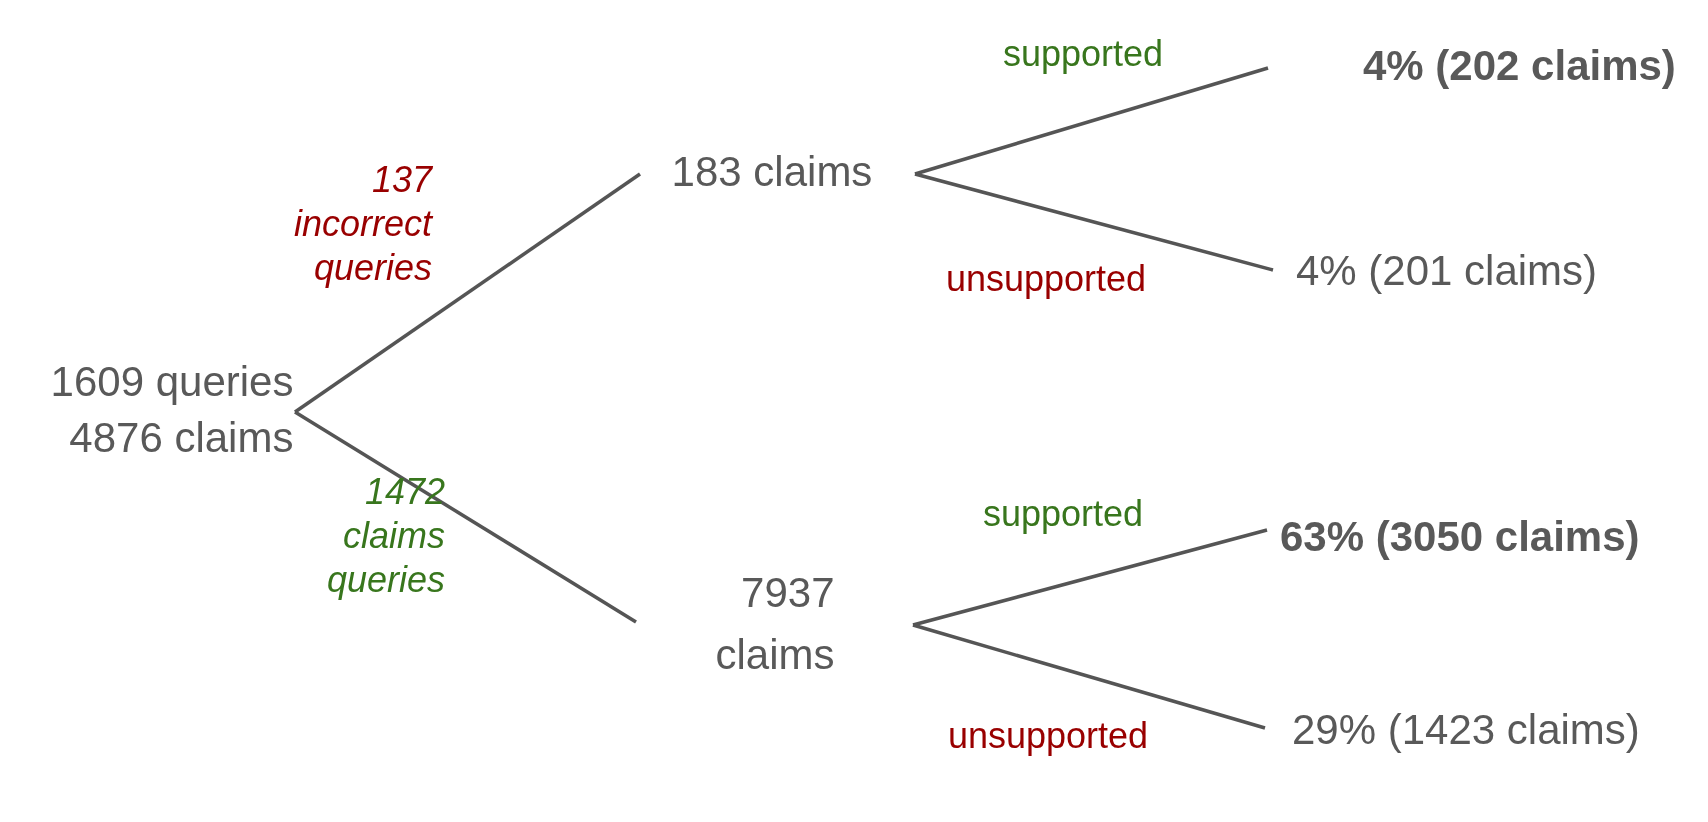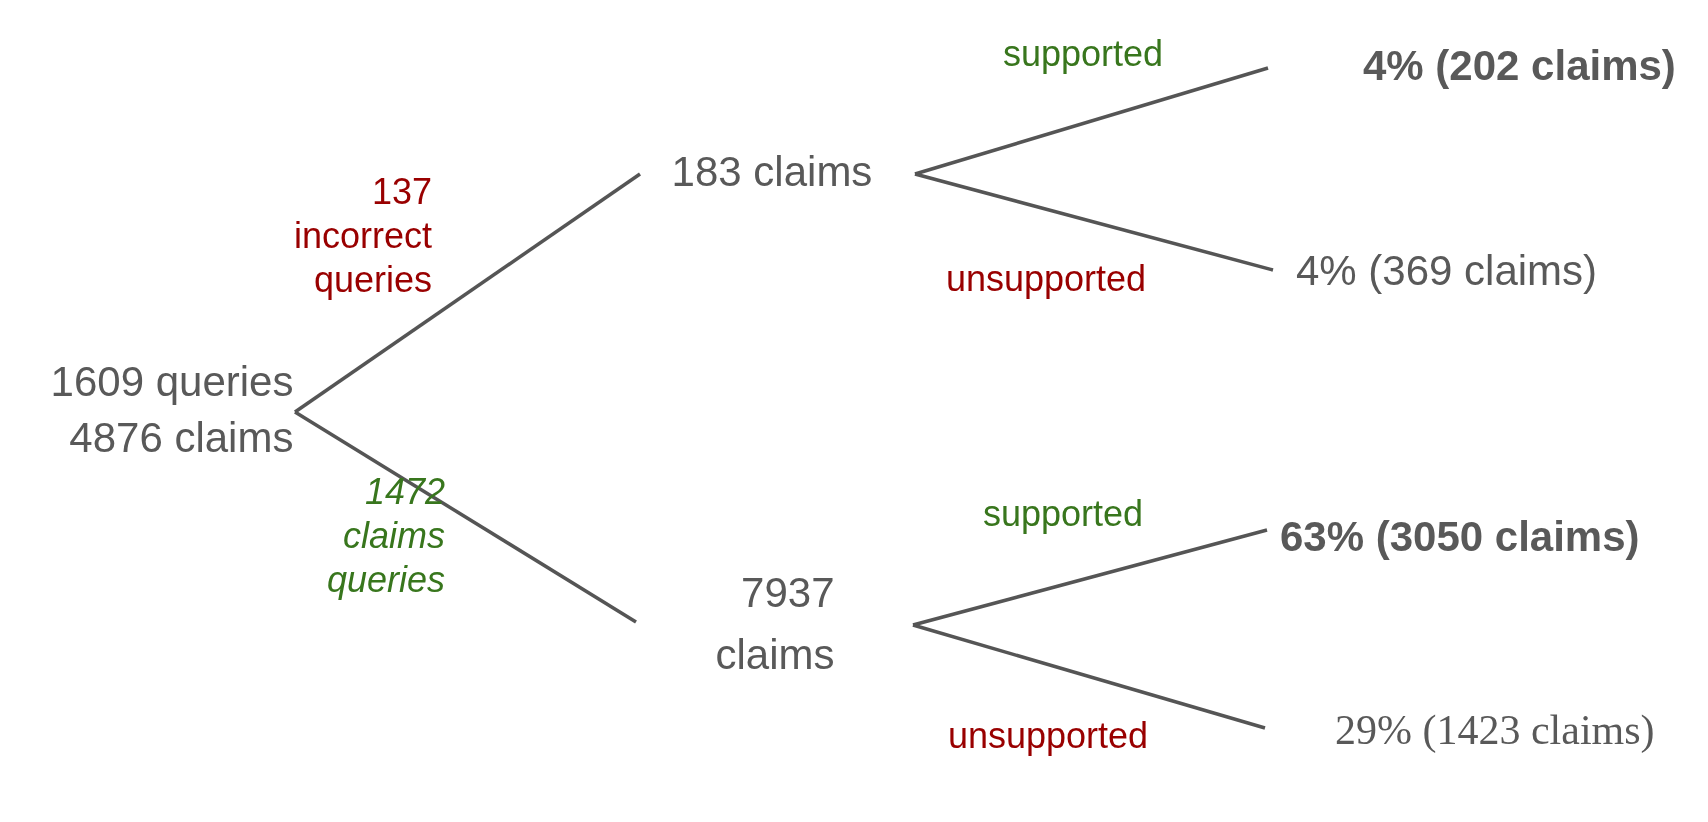--- a/index.html
+++ b/index.html
@@ -67,21 +67,21 @@
     <line x1="915" y1="174" x2="1273" y2="270"></line>
     <line x1="913" y1="625" x2="1267" y2="530"></line>
     <line x1="913" y1="625" x2="1265" y2="728"></line>
   </svg>
 
   <div class="lbl node root-node" style="left:142px; top:410px;margin-left:30px;">
     <div>1609 queries</div>
     <div>4876 claims</div>
   </div>
 
-  <div class="lbl edge-label red" style="left:363px; top:236px;">
+  <div class="lbl edge-label red" style="left:363px; top:224px;font-style:italic;">
     <div>137</div>
     <div>incorrect</div>
     <div>queries</div>
   </div>
 
   <div class="lbl edge-label green" style="left:386px; top:536px;font-style:italic;">
     <div>1472</div>
     <div>claims</div>
     <div>queries</div>
   </div>
@@ -90,21 +90,21 @@
 
   <div class="lbl node node-two-line" style="left:775px; top:624px;">
     <div>7937</div>
     <div>claims</div>
   </div>
 
   <div class="lbl edge-label green" style="left:1083px; top:54px;">supported</div>
   <div class="result bold" style="left:1315px; top:66px;margin-left:48px;">4% (202 claims)</div>
 
   <div class="lbl edge-label red" style="left:1046px; top:279px;">unsupported</div>
-  <div class="result" style="left:1296px; top:271px;">4% (369 claims)</div>
+  <div class="result" style="left:1296px; top:271px;">4% (201 claims)</div>
 
   <div class="lbl edge-label green" style="left:1063px; top:514px;">supported</div>
   <div class="result bold" style="left:1280px; top:537px;">63% (3050 claims)</div>
 
   <div class="lbl edge-label red" style="left:1048px; top:736px;">unsupported</div>
-  <div class="result" style="left:1335px; top:730px;font-family:Liberation Serif, serif;">29% (1423 claims)</div>
+  <div class="result" style="left:1292px; top:730px;">29% (1423 claims)</div>
 
 </div>
 
 </body></html>

